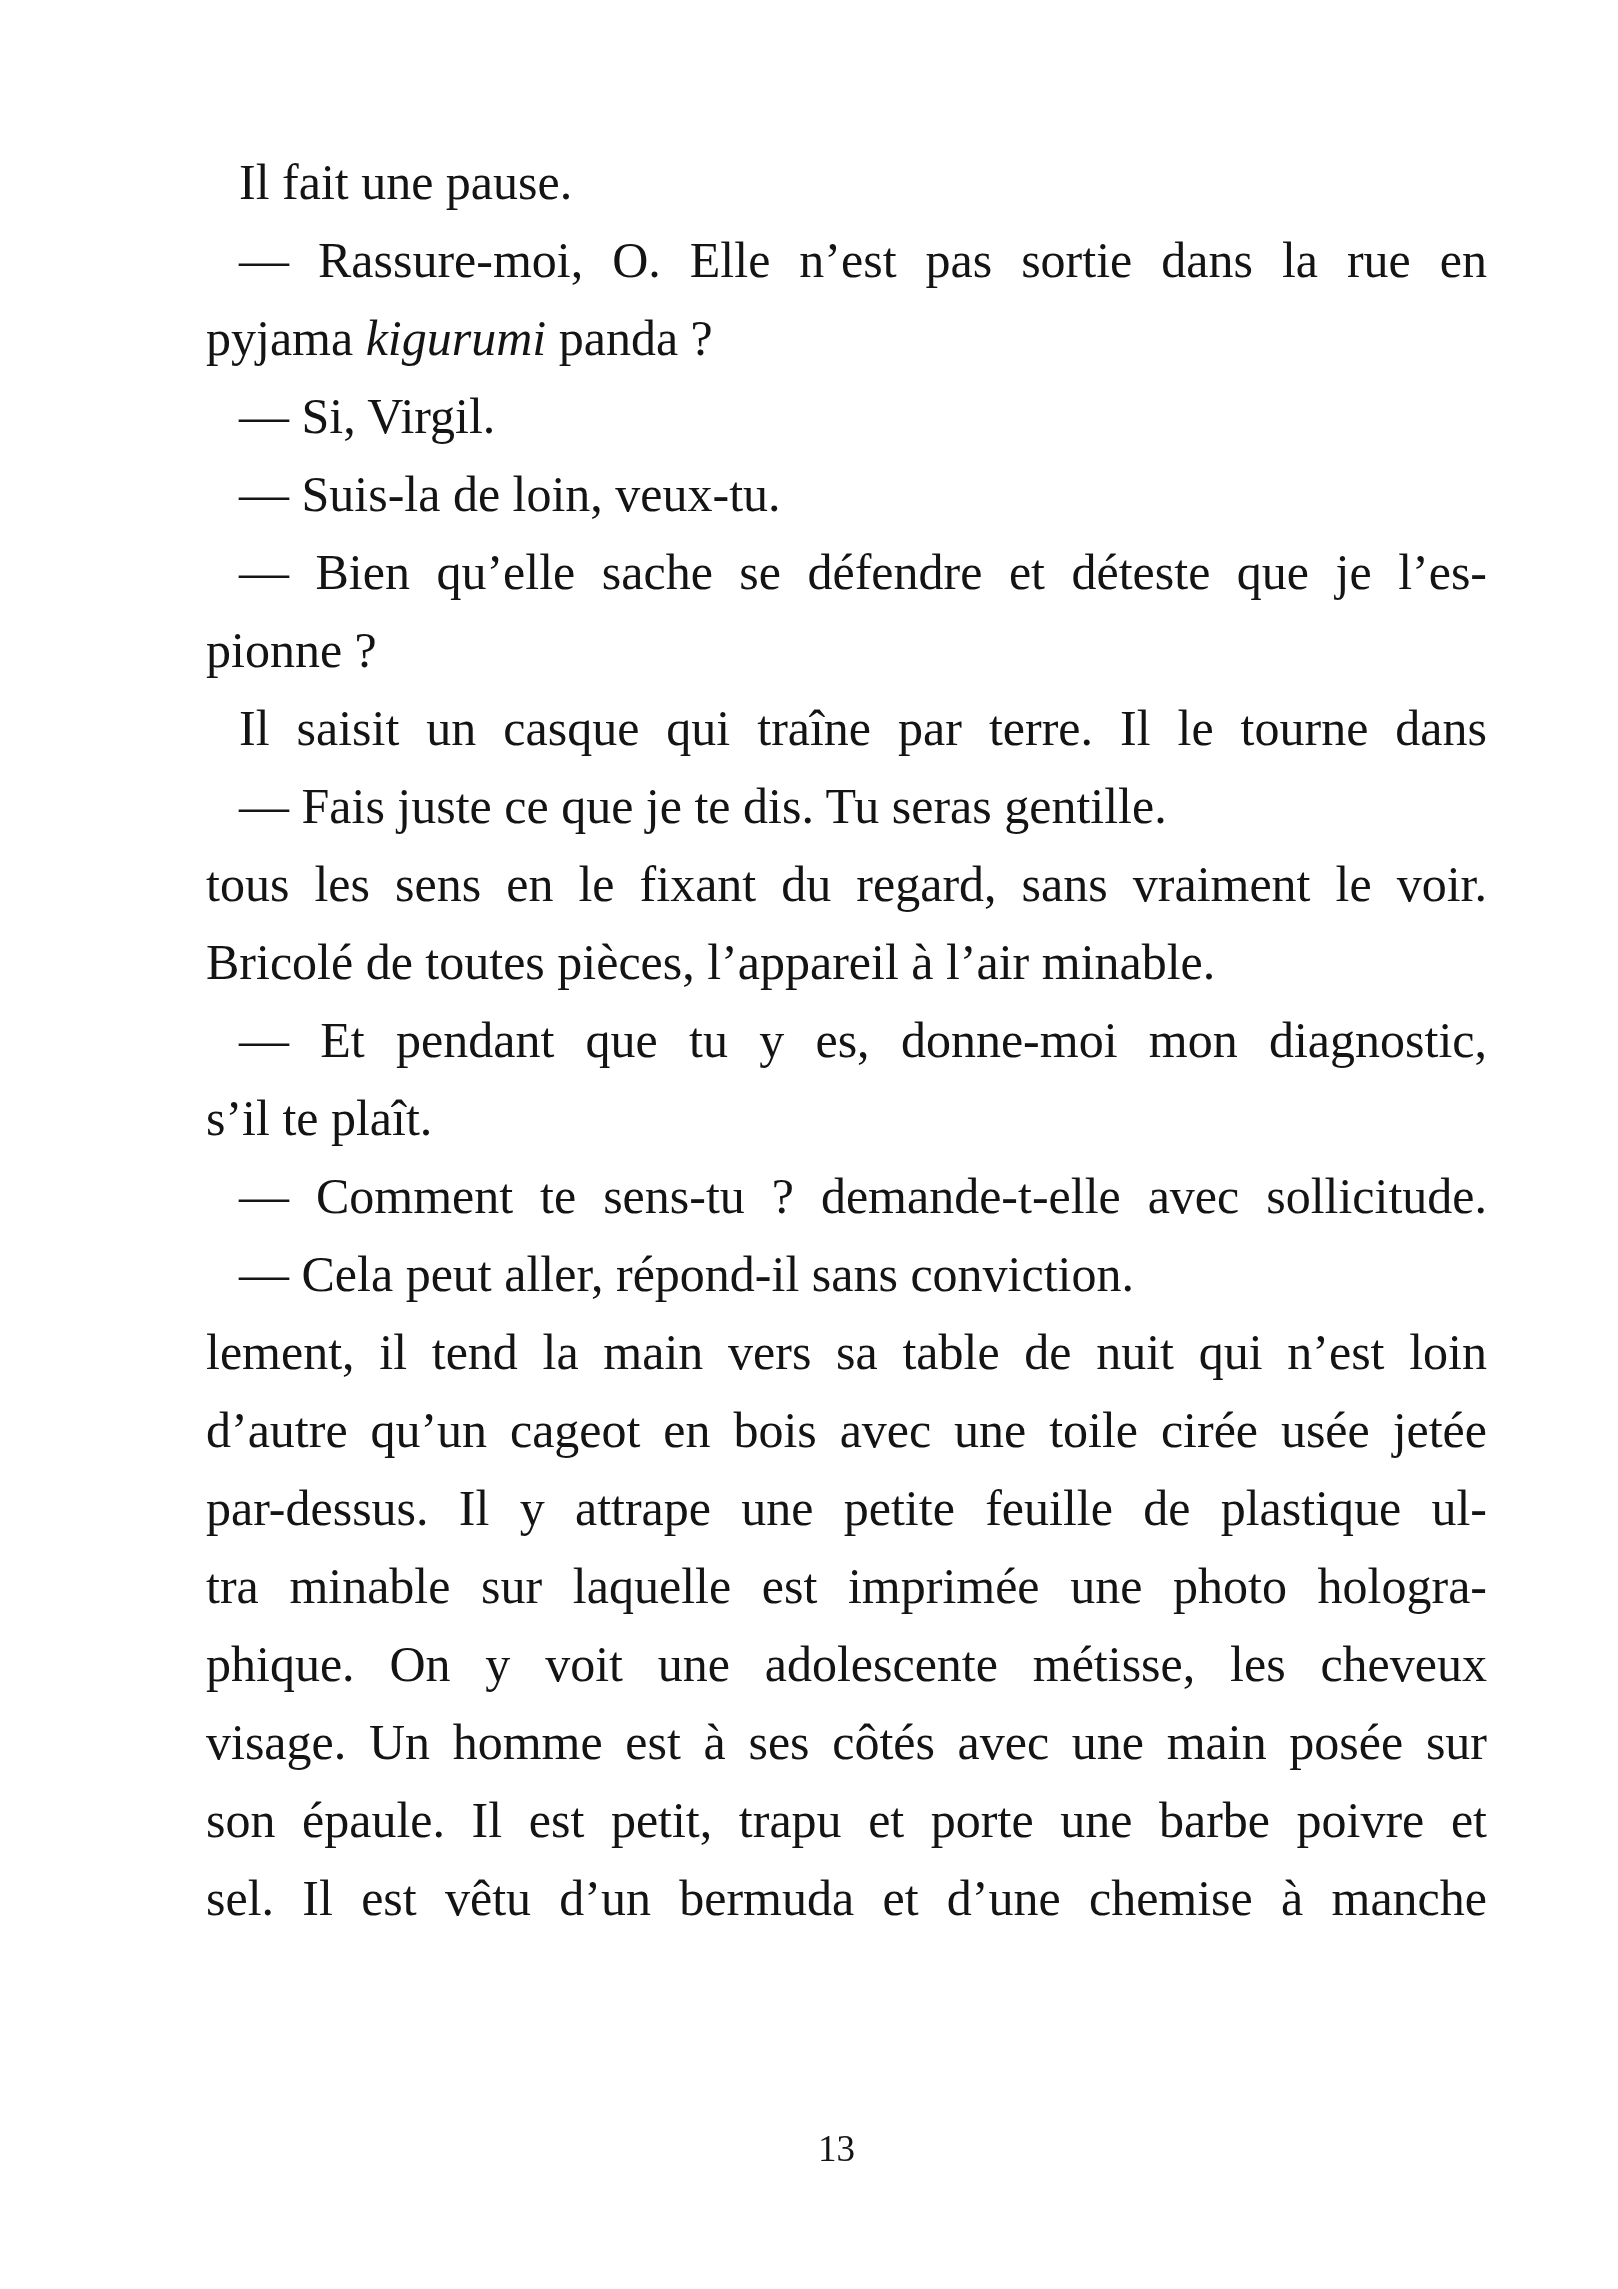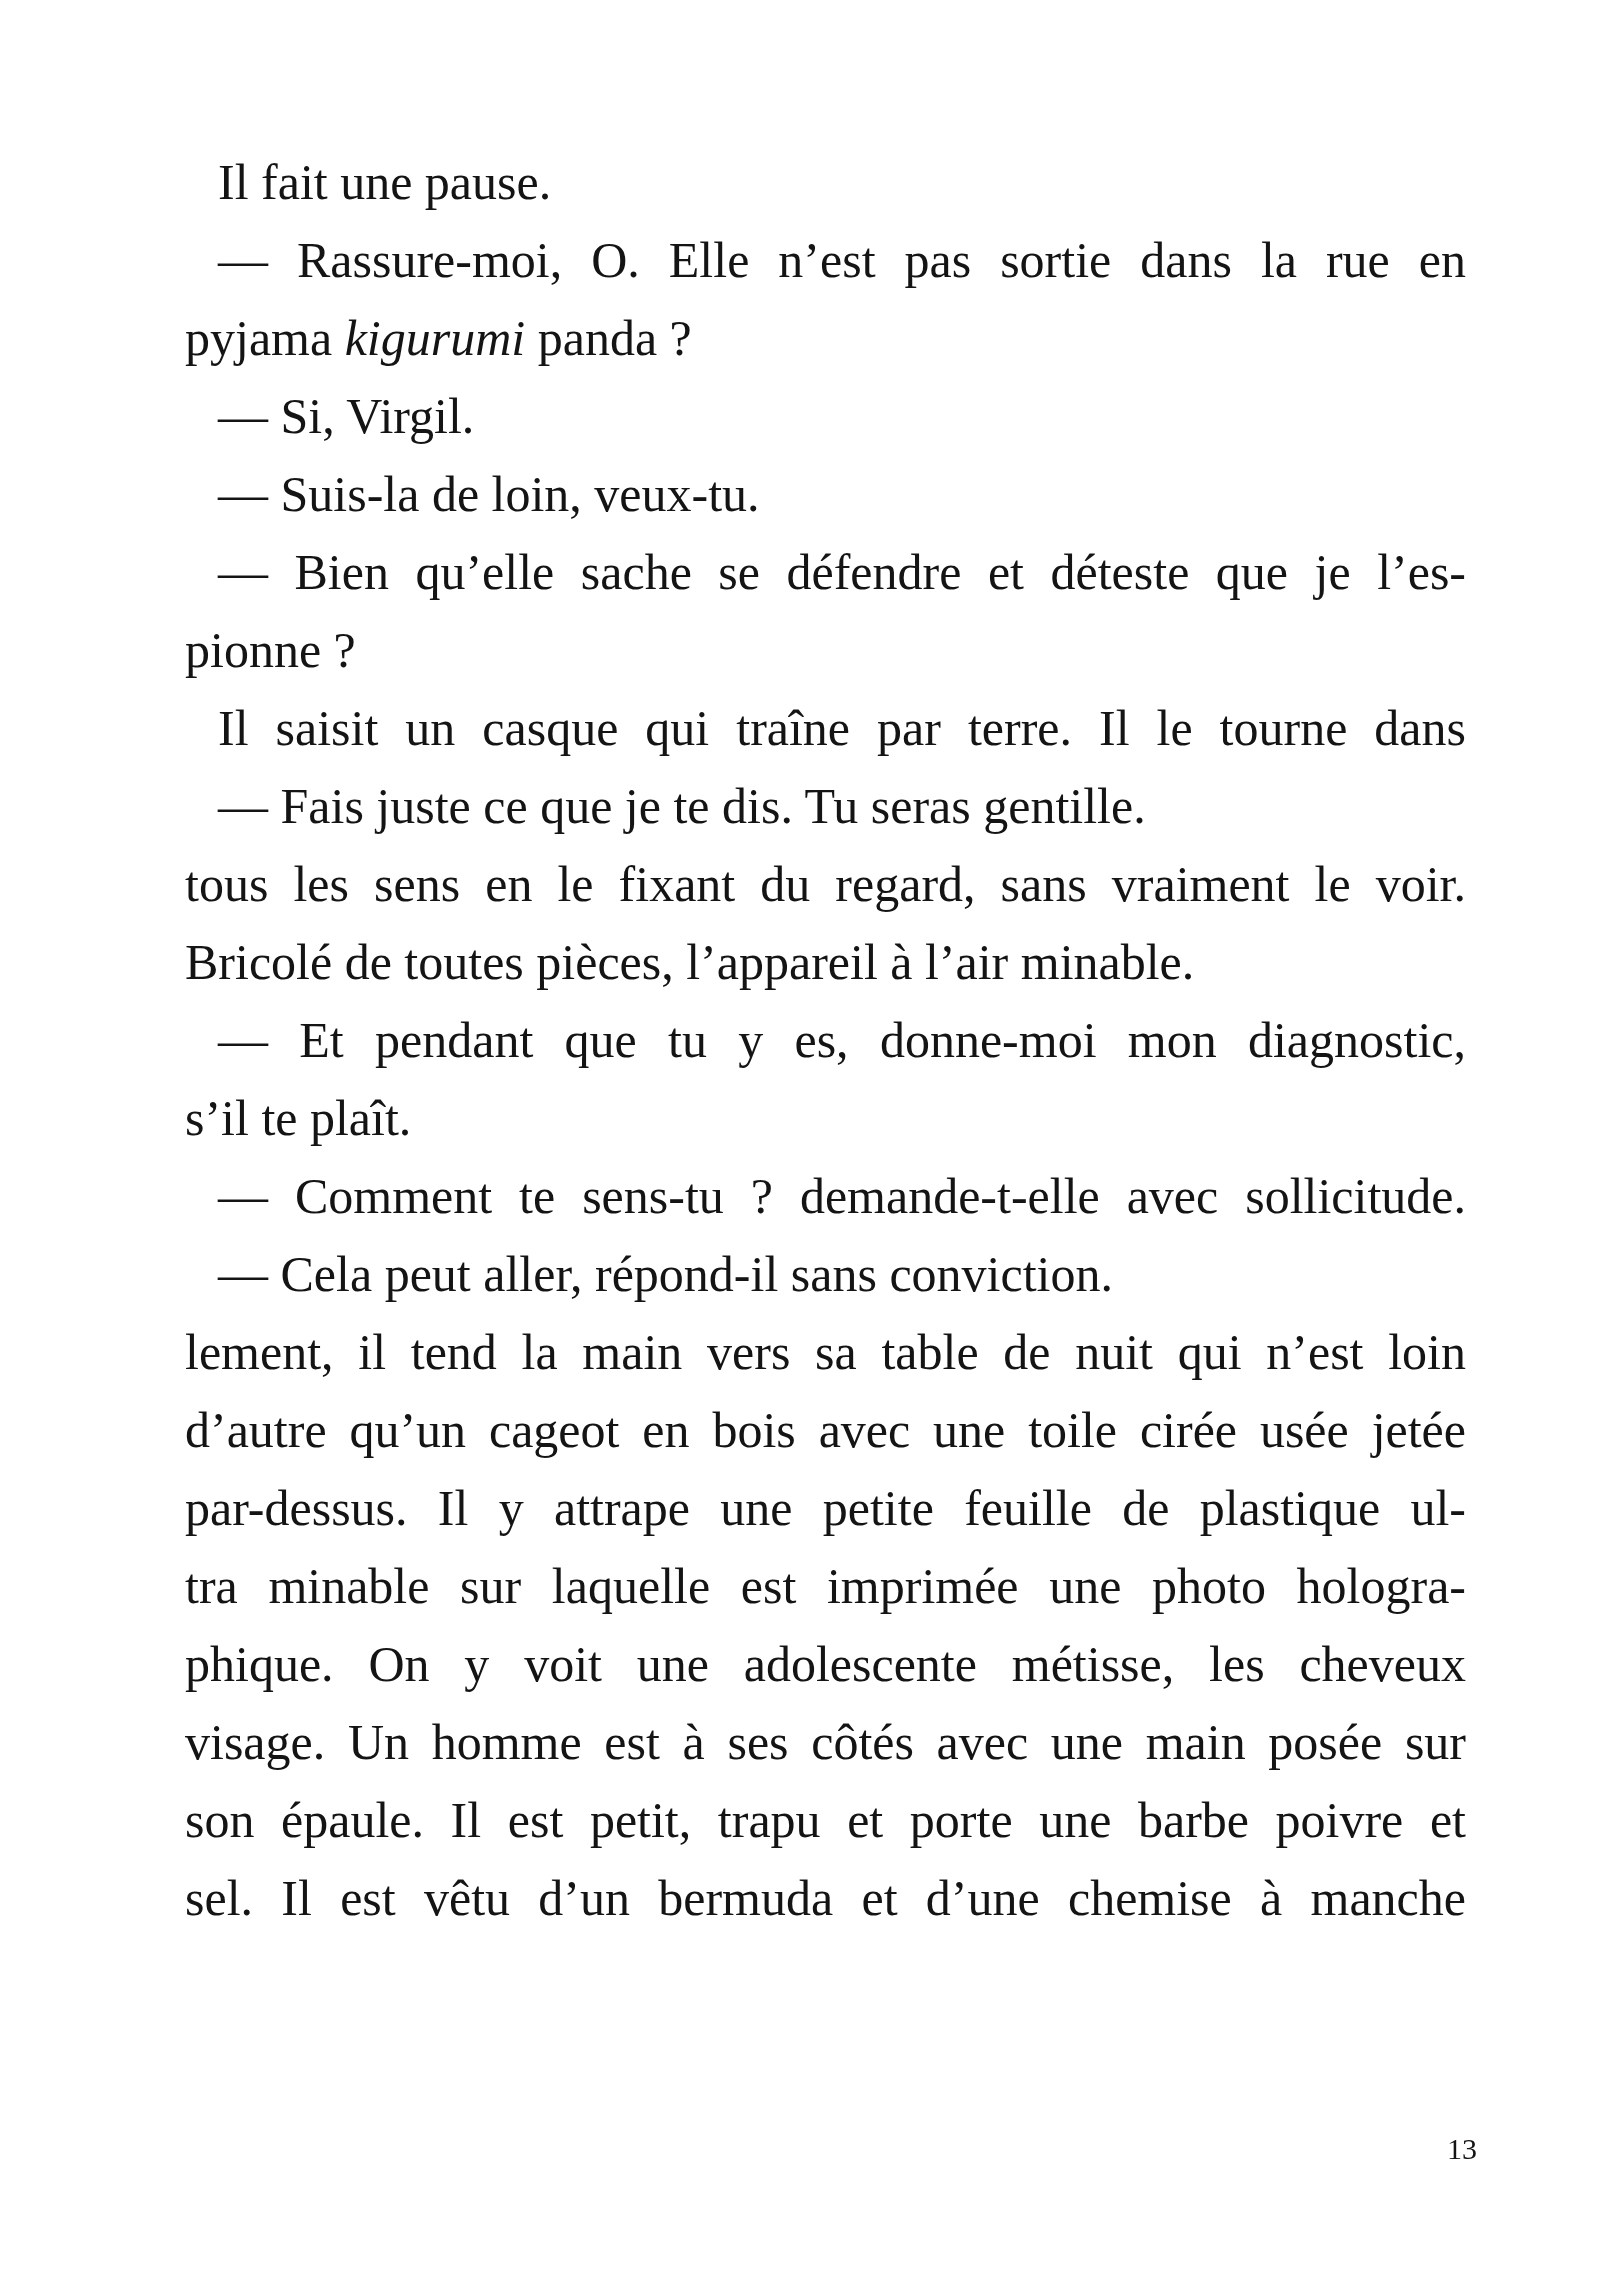--- a/index.html
+++ b/index.html
@@ -15,21 +15,21 @@
     color: var(--ink, #141414);
     font-family: "Liberation Serif", "DejaVu Serif", serif;
     overflow: hidden;
   }
   .page {
     position: absolute;
     inset: 0;
   }
   .text-block {
     position: absolute;
-    left: 185px;
+    left: 206px;
     top: 143px;
     width: 1281px;
     font-size: 50px;
     line-height: 78px;
     text-rendering: optimizeLegibility;
   }
   .line {
     text-align: left;
     white-space: normal;
   }
@@ -42,22 +42,22 @@
   }
   .italic {
     font-style: italic;
     text-align: center;
   }
   .page-number {
     position: absolute;
     left: 196px;
     top: 2123px;
     width: 1281px;
-    text-align: right;
-    font-size: 30px;
+    text-align: center;
+    font-size: 37px;
     line-height: 52px;
   }
 </style>
 </head>
 <body>
 
 <div class="page">
   <div class="text-block">
       <div class="line indent"><span>Il fait une pause.</span></div>
       <div class="line indent justify"><span>— Rassure-moi, O. Elle n’est pas sortie dans la rue en</span></div>

